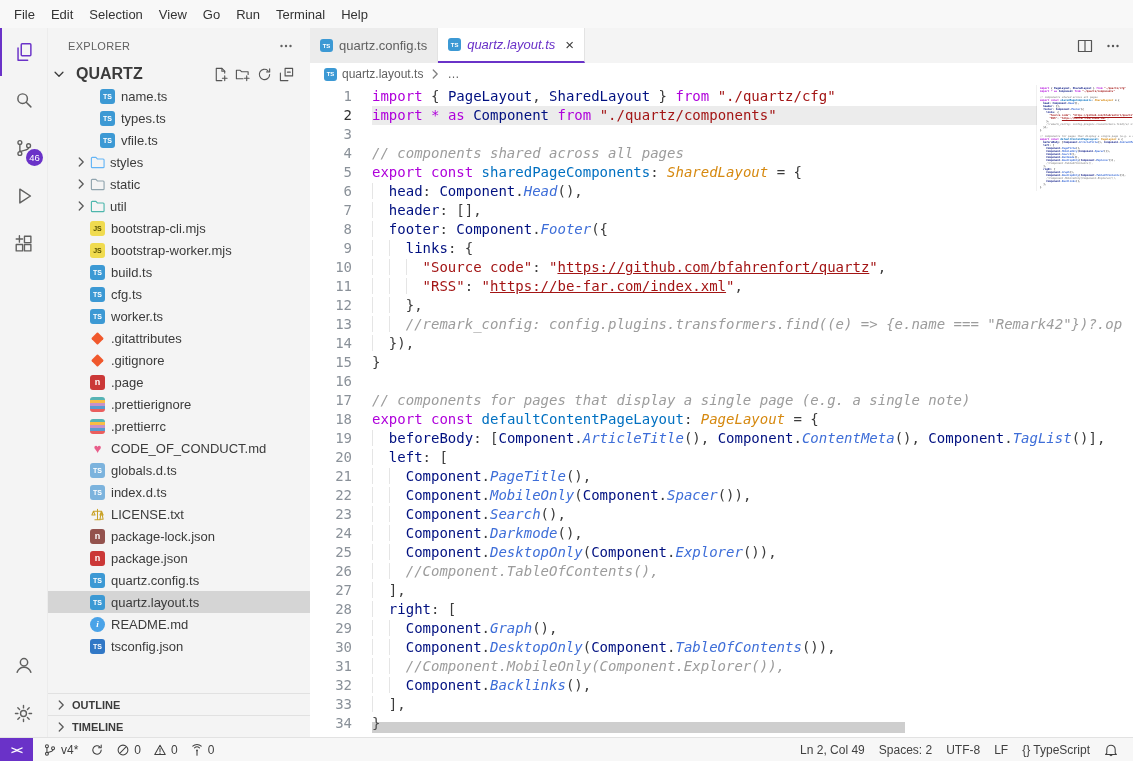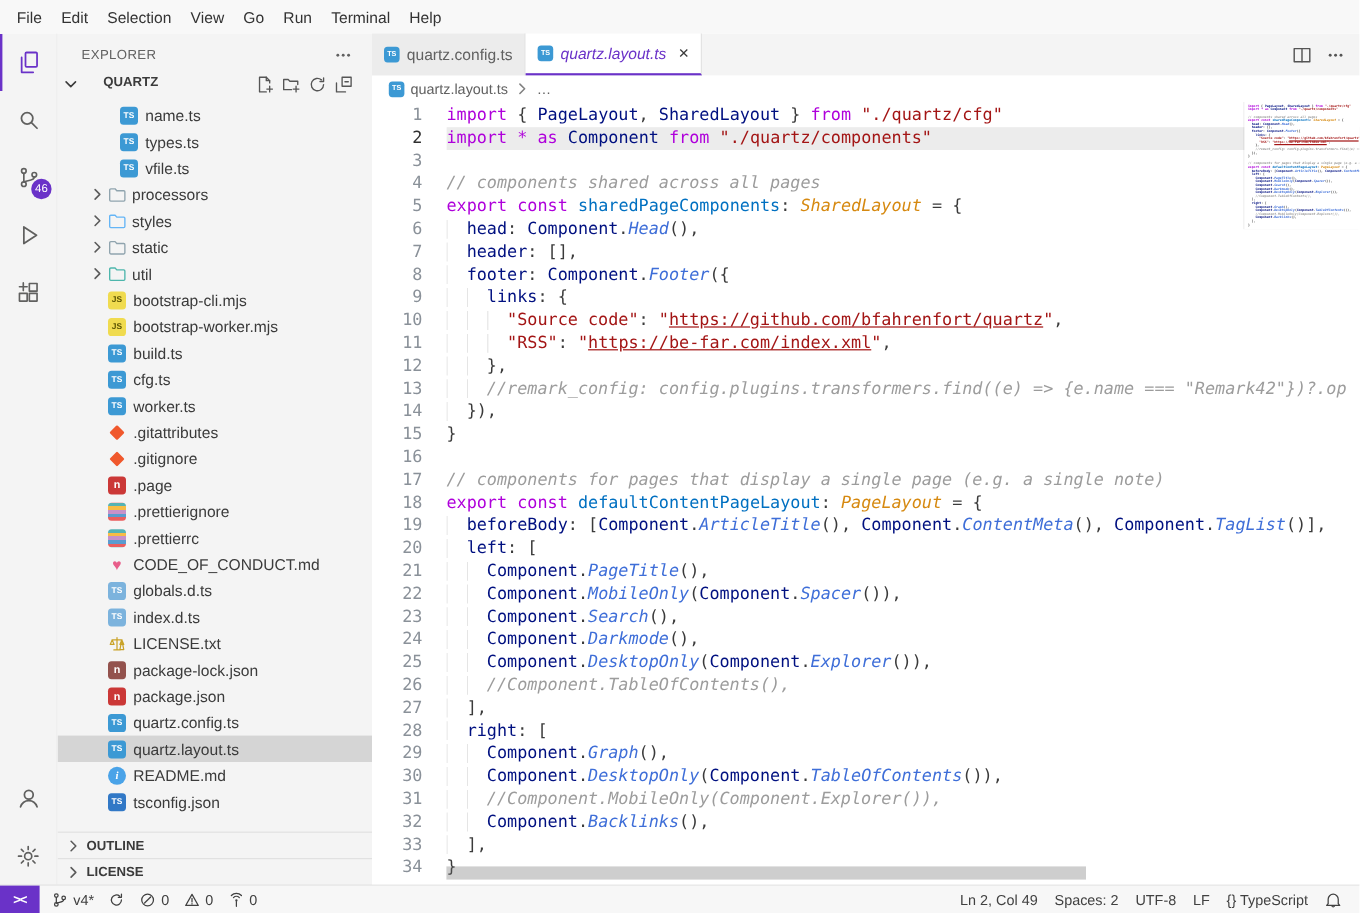--- a/index.html
+++ b/index.html
@@ -22,21 +22,21 @@
 .activitybar{flex:0 0 48px;background:#f4f4f4;border-right:1px solid #ececec;display:flex;flex-direction:column}
 .ab-item{height:48px;position:relative;display:flex;align-items:center;justify-content:center;color:#60605f}
 .ab-item.active{color:var(--accent);box-shadow:inset 2px 0 0 var(--accent)}
 .ab-badge{position:absolute;right:4px;bottom:6px;min-width:17px;height:17px;border-radius:9px;background:var(--accent);color:#fff;font-size:9.5px;font-weight:400;display:flex;align-items:center;justify-content:center;padding:0 3px}
 .ab-spacer{flex:1}
 
 
 .sidebar{flex:0 0 262px;background:#f4f4f4;display:flex;flex-direction:column;min-height:0;overflow:hidden}
 .sb-header{flex:0 0 35px;display:flex;align-items:center;padding:0 16px 0 20px;font-size:11px;color:#616161;letter-spacing:.3px}
 .sb-header .hicn{margin-left:auto;color:#616161}
-.sb-section{flex:0 0 22px;display:flex;align-items:flex-start;gap:20px;padding:0 16px 0 4px;font-size:11px;font-weight:700;color:#3b3b3b}
+.sb-section{flex:0 0 22px;display:flex;align-items:center;gap:10px;padding:0 16px 0 4px;font-size:16px;font-weight:700;color:#3b3b3b}
 .sb-actions{margin-left:auto;display:flex;gap:7px;align-items:center;color:#555}
 .tree{flex:0 0 auto}
 .trow{height:22px;display:flex;align-items:center;white-space:nowrap;color:#3b3b3b;cursor:default}
 .trow.sel{background:var(--sel)}
 .chev-ph{flex:0 0 16px}
 .chev{flex:0 0 16px;display:flex;align-items:center;color:#5a5a5a}
 .tlabel{font-size:13px}
 .fic{flex:0 0 15px;width:15px;height:15px;border-radius:3px;display:inline-flex;align-items:center;justify-content:center;font-size:7px;font-weight:700;margin-right:6px;font-family:"Liberation Sans",sans-serif}
 .ic-ts{background:#3c99d4;color:#fff}
 .ic-dts{background:#7cb3dd;color:#fff}
@@ -244,33 +244,20 @@
             <span class="chev-ph"></span>
             <span class="fic ic-ts">TS</span>
             <span class="tlabel">vfile.ts</span>
           </div>
           <div class="trow" style="padding-left:26px">
             <span class="chev">
               <svg width="14" height="14" viewBox="0 0 16 16" fill="none" stroke="currentColor" stroke-width="1.5" stroke-linecap="round" stroke-linejoin="round">
                 <path d="M6 3.5L10.5 8 6 12.5"></path>
               </svg>
             </span>
-            <span class="icn" style="color:#90a4ae;margin-right:5px">
-              <svg width="15" height="15" viewBox="0 0 16 16" fill="none" stroke="currentColor" stroke-width="1.2" stroke-linecap="round" stroke-linejoin="round">
-                <path d="M1.5 3.5c0-.6.4-1 1-1h3.8l1.5 1.7h6.2c.6 0 1 .4 1 1v7.3c0 .6-.4 1-1 1h-11.5c-.6 0-1-.4-1-1z"></path>
-              </svg>
-            </span>
-            <span class="tlabel">processors</span>
-          </div>
-          <div class="trow" style="padding-left:26px">
-            <span class="chev">
-              <svg width="14" height="14" viewBox="0 0 16 16" fill="none" stroke="currentColor" stroke-width="1.5" stroke-linecap="round" stroke-linejoin="round">
-                <path d="M6 3.5L10.5 8 6 12.5"></path>
-              </svg>
-            </span>
             <span class="icn" style="color:#64b5f6;margin-right:5px">
               <svg width="15" height="15" viewBox="0 0 16 16" fill="none" stroke="currentColor" stroke-width="1.2" stroke-linecap="round" stroke-linejoin="round">
                 <path d="M1.5 3.5c0-.6.4-1 1-1h3.8l1.5 1.7h6.2c.6 0 1 .4 1 1v7.3c0 .6-.4 1-1 1h-11.5c-.6 0-1-.4-1-1z"></path>
               </svg>
             </span>
             <span class="tlabel">styles</span>
           </div>
           <div class="trow" style="padding-left:26px">
             <span class="chev">
               <svg width="14" height="14" viewBox="0 0 16 16" fill="none" stroke="currentColor" stroke-width="1.5" stroke-linecap="round" stroke-linejoin="round">
@@ -414,21 +401,21 @@
               </svg>
             </span>
             <span>OUTLINE</span>
           </div>
           <div class="sb-panel">
             <span class="chev">
               <svg width="14" height="14" viewBox="0 0 16 16" fill="none" stroke="currentColor" stroke-width="1.5" stroke-linecap="round" stroke-linejoin="round">
                 <path d="M6 3.5L10.5 8 6 12.5"></path>
               </svg>
             </span>
-            <span>LICENSE</span>
+            <span>TIMELINE</span>
           </div>
         </div>
     </div>
 
     <div class="editorcol">
       <div class="tabbar">
         <div class="tabs">
             <div class="tab inactive">
               <span class="fic ic-ts">TS</span>
               <span class="tab-label">quartz.config.ts</span>

